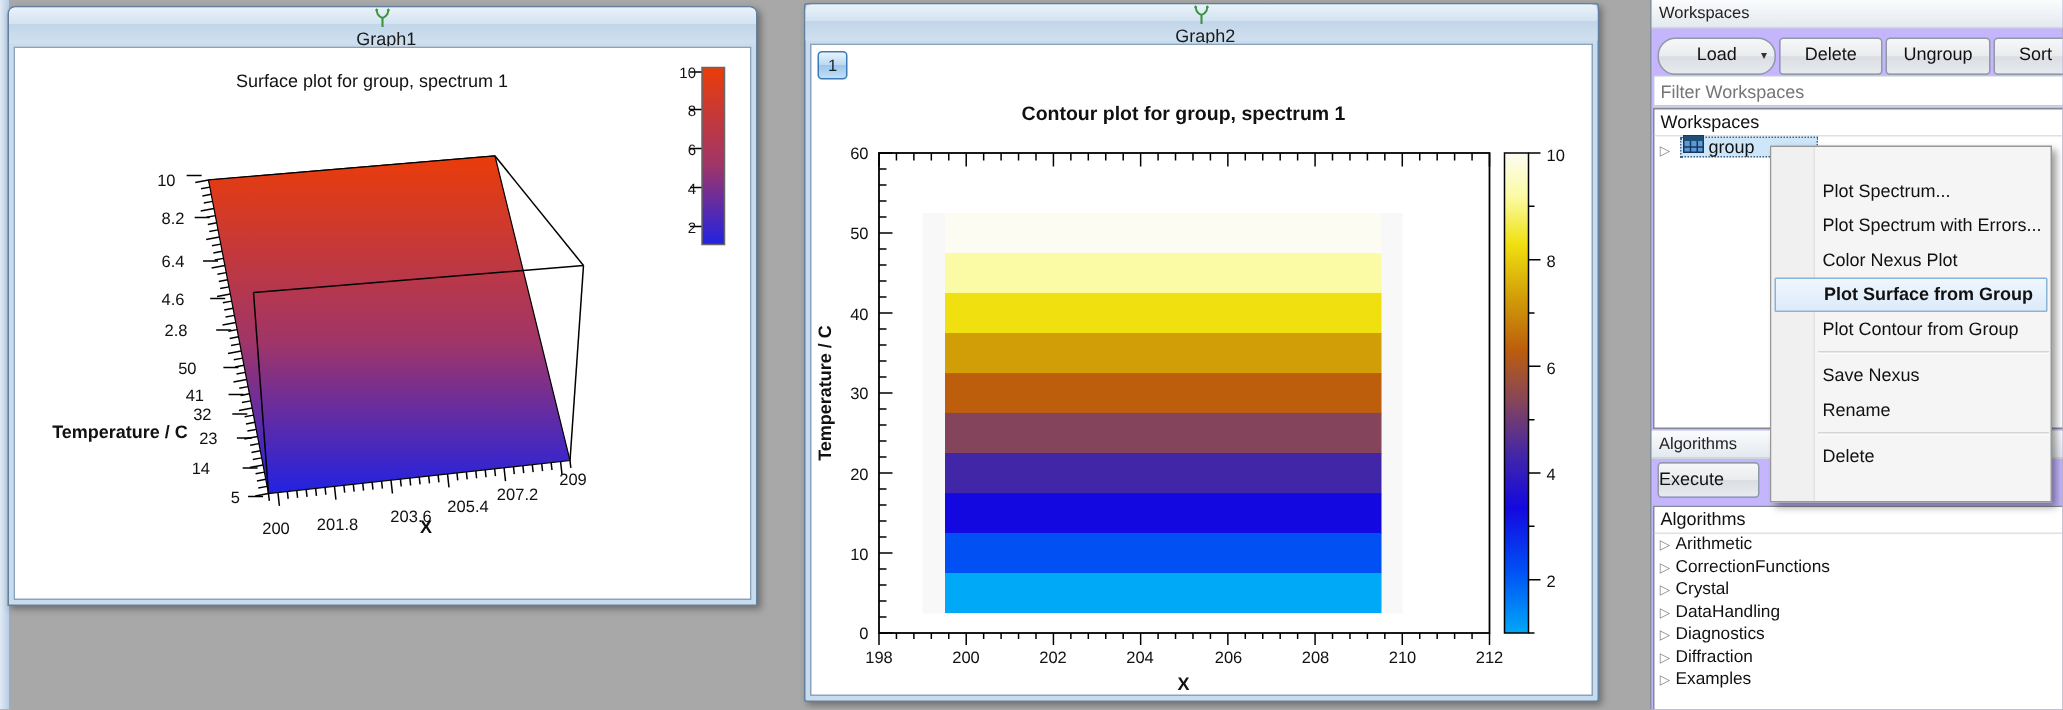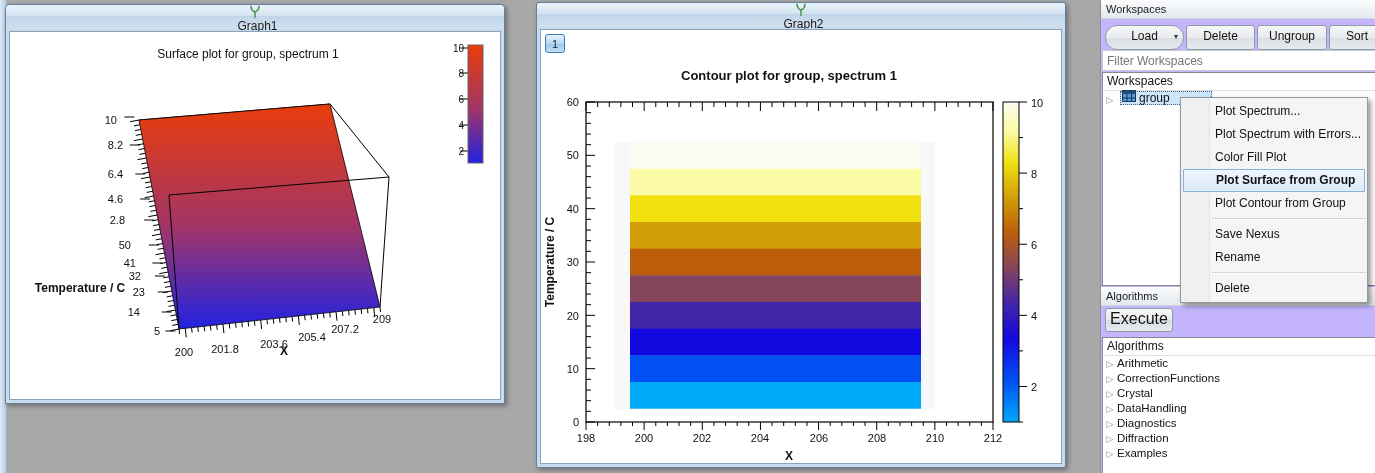--- a/index.html
+++ b/index.html
@@ -50,24 +50,24 @@
   .treepanel{position:absolute;left:1px;width:272px;background:#fff;border:1px solid #828b95;}
   .tree-h{height:17px;line-height:17px;padding-left:4px;border-bottom:1px solid #e0e0e0;font-size:12px;color:#111;}
   .trow{position:relative;height:17px;line-height:17px;font-size:12px;color:#111;white-space:nowrap;}
   .tri{display:inline-block;width:14px;text-align:center;color:#8a8a8a;font-size:9px;}
   .sel-row{position:absolute;left:17px;top:0;width:92px;height:14px;
     background:#cde6fa;border:1px dotted #47637f;box-sizing:border-box;display:flex;align-items:center;}
   .ws-icon{display:inline-block;margin:0 3px 0 1px;}
   .alg-row{height:15px;line-height:15px;font-size:11.5px;color:#111;white-space:nowrap;}
   .execbtn{position:absolute;left:4px;top:308px;width:66px;height:22px;border:1px solid #8e9aa5;border-radius:3px;
     background:linear-gradient(to bottom,#f6f7f8,#e9ebee 50%,#dadde2 51%,#e7eaee);
-    font-size:16px;text-align:center;line-height:20px;color:#111;}
+    font-size:12px;line-height:20px;color:#111;}
   
   .menu{position:absolute;left:1180px;top:97px;width:186px;background:#f5f5f5;
-    border:1px solid #979797;box-shadow:3px 3px 5px rgba(0,0,0,.4);padding:2px 0;z-index:50;}
+    border:1px solid #979797;box-shadow:3px 3px 5px rgba(0,0,0,.4);padding:18px 0;z-index:50;}
   .menu-strip{position:absolute;left:0;top:0;bottom:0;width:28px;background:#f0f0f0;
     border-right:1px solid #e2e2e2;}
   .mi{position:relative;height:23px;line-height:23px;padding-left:34px;font-size:12px;color:#111;white-space:nowrap;}
   .mi.hl{background:linear-gradient(to bottom,#eff7fd,#dceafa);border:1px solid #8bb2d8;border-radius:1px;
     margin:0 2px;height:21px;line-height:21px;padding-left:32px;font-weight:bold;}
   .msep{height:1px;background:#d4d5d7;border-bottom:1px solid #fcfcfc;margin:3px 1px 3px 31px;}
   .mi .subarrow{position:absolute;right:9px;top:0;font-size:9px;color:#222;}
 </style>
 </head>
 <body>
@@ -498,21 +498,21 @@
     <div class="alg-row"><span class="tri">▷</span><span>Diagnostics</span></div>
     <div class="alg-row"><span class="tri">▷</span><span>Diffraction</span></div>
     <div class="alg-row"><span class="tri">▷</span><span>Examples</span></div>
   </div>
 </div>
 
 <div class="menu">
   <div class="menu-strip"></div>
   <div class="mi">Plot Spectrum...</div>
   <div class="mi">Plot Spectrum with Errors...</div>
-  <div class="mi">Color Fill Plot</div>
+  <div class="mi">Color Nexus Plot</div>
   <div class="mi hl">Plot Surface from Group</div>
   <div class="mi">Plot Contour from Group</div>
   <div class="msep"></div>
   <div class="mi">Save Nexus</div>
   <div class="mi">Rename</div>
   <div class="msep"></div>
   <div class="mi">Delete</div>
 </div>
 
 </body></html>

